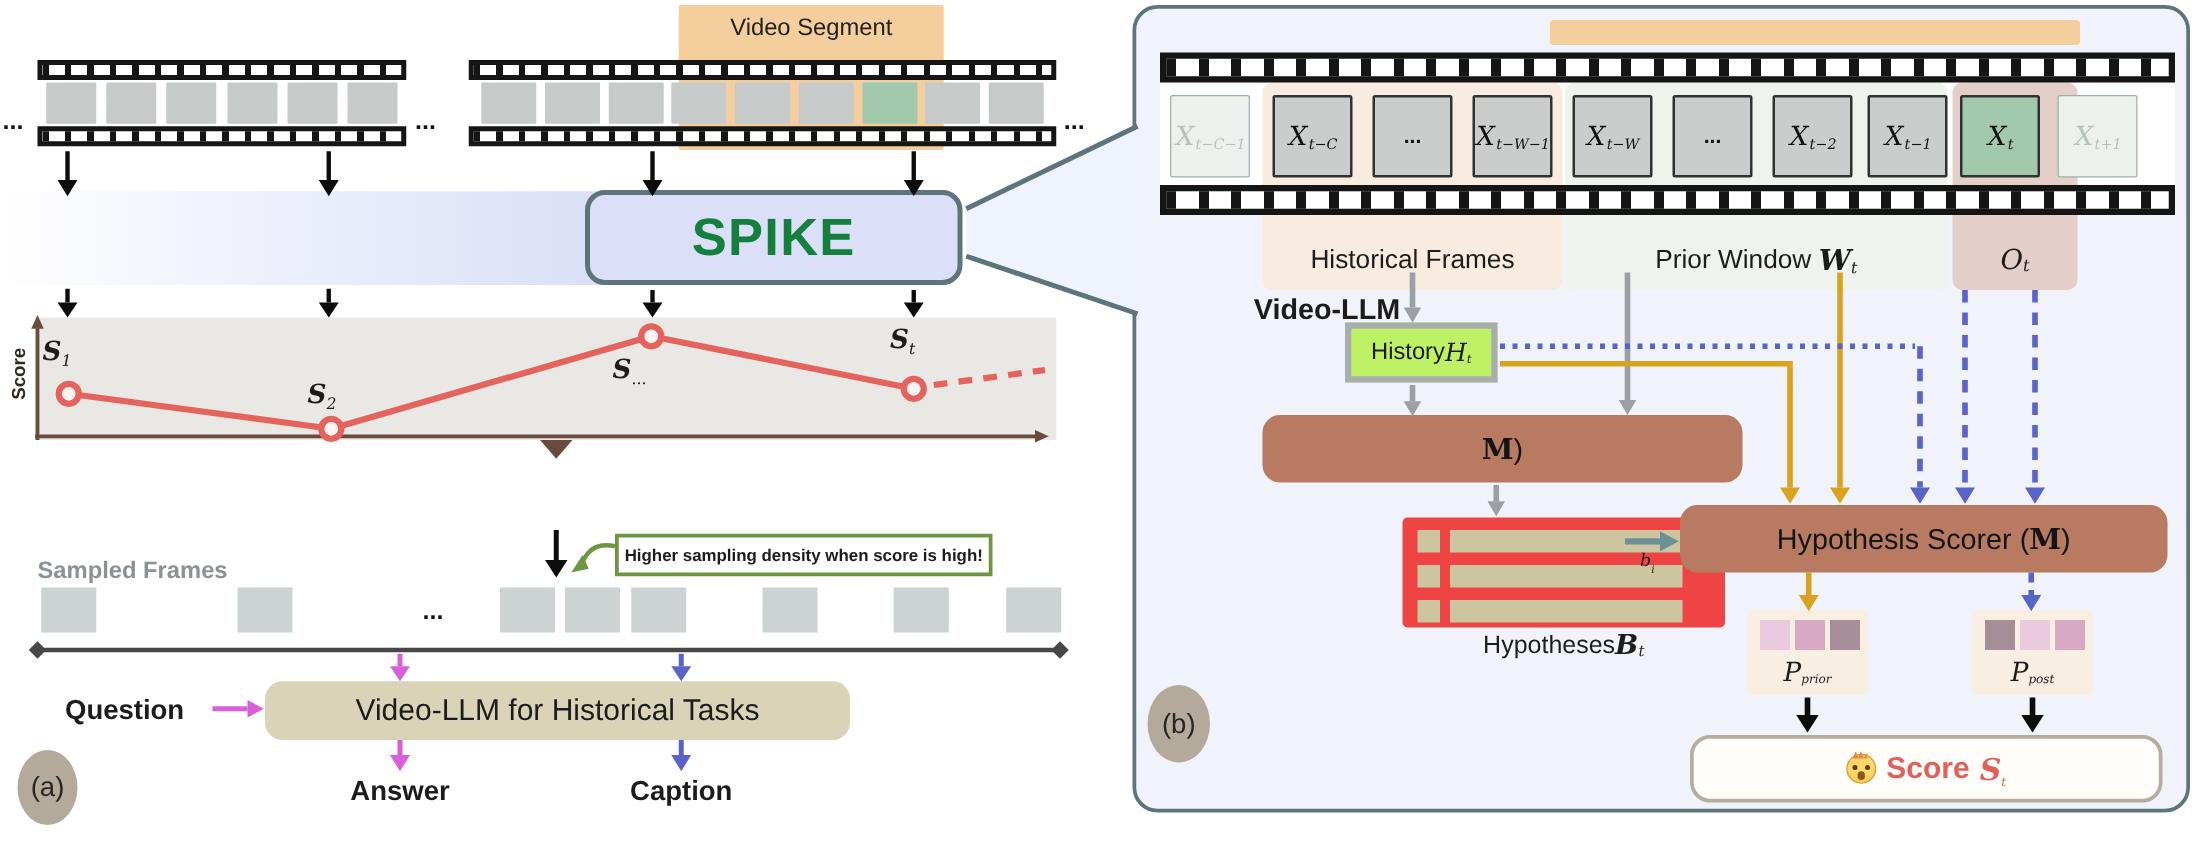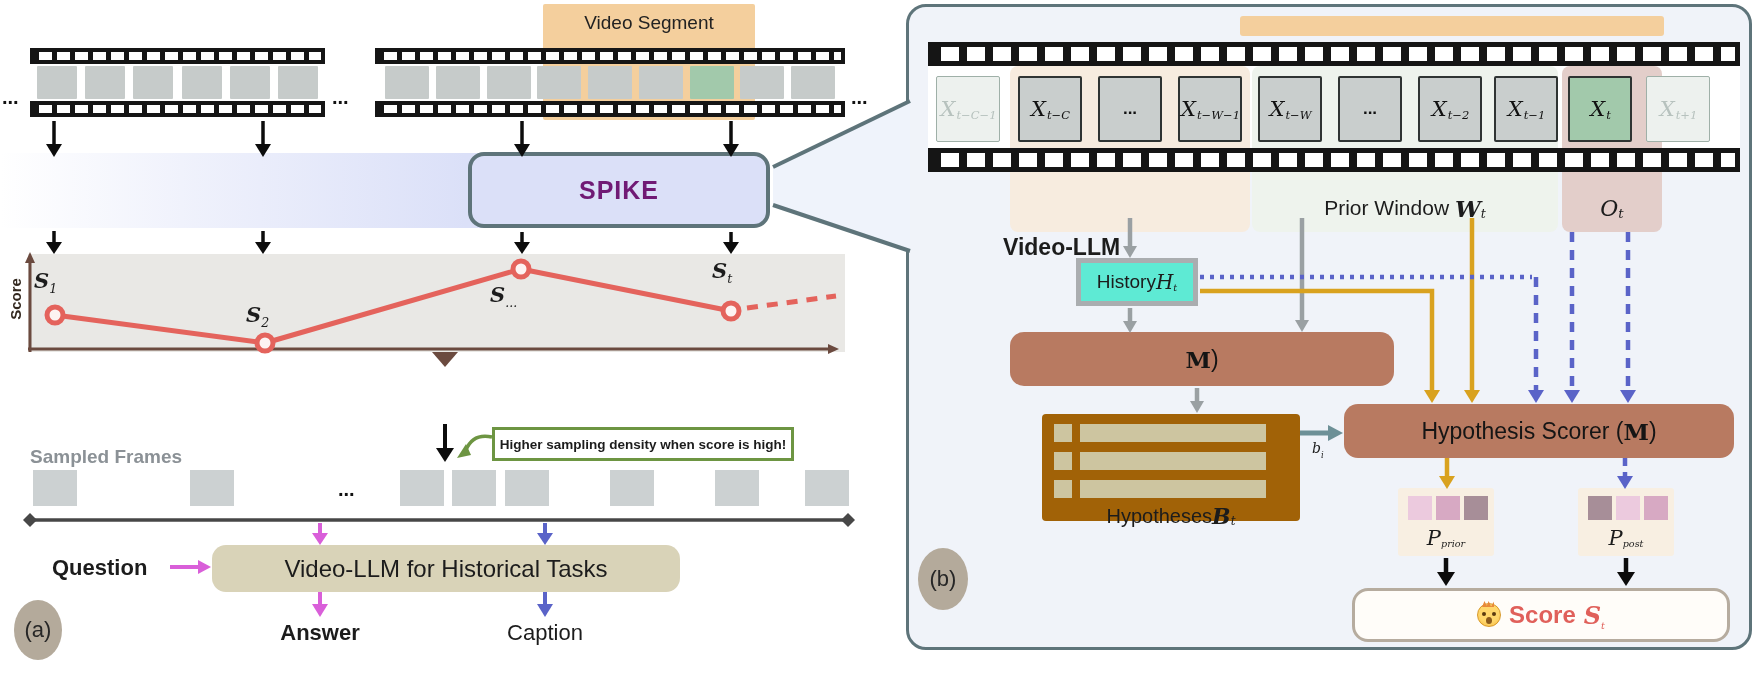--- a/index.html
+++ b/index.html
@@ -83,21 +83,21 @@
       <div class="fr-a" style="width:44px"></div>
       <div class="fr-a" style="width:44px"></div>
     </div>
     <div class="abs sprk-a" style="left:0;top:53px;width:470px;"></div>
   </div>
 
   <div class="abs dots" style="left:851px;top:86px;">...</div>
 
   <div class="abs" style="left:0;top:153px;width:490px;height:75px;background:linear-gradient(90deg,rgba(219,224,248,0) 0%,rgba(219,224,248,0.45) 40%,#dbe0f8 95%);"></div>
   <div class="abs ctr" style="left:468px;top:152px;width:302px;height:76px;background:#dbe0f8;border:4.5px solid #5e747a;border-radius:16px;">
-    <span style="font-size:25px;font-weight:700;color:#701a75;letter-spacing:1px;">SPIKE</span>
+    <span style="font-size:42px;font-weight:700;color:#15803d;letter-spacing:1px;">SPIKE</span>
   </div>
 
   <div class="abs" style="left:28px;top:254px;width:817px;height:98px;background:#e9e8e5;"></div>
   <div class="abs" style="left:-26px;top:290px;width:84px;height:18px;text-align:center;font-size:15px;font-weight:700;color:#33281f;transform:rotate(-90deg);">Score</div>
 
   <div class="abs" style="left:34px;top:268px;font-size:21px;">
     <span class="scriptv">S</span><span class="sb">1</span>
   </div>
   <div class="abs" style="left:246px;top:302px;font-size:21px;">
     <span class="scriptv">S</span><span class="sb">2</span>
@@ -123,21 +123,21 @@
   <div class="abs" style="left:505px;top:470px;width:44px;height:36px;background:#ccd1d2;"></div>
   <div class="abs" style="left:610px;top:470px;width:44px;height:36px;background:#ccd1d2;"></div>
   <div class="abs" style="left:715px;top:470px;width:44px;height:36px;background:#ccd1d2;"></div>
   <div class="abs" style="left:805px;top:470px;width:44px;height:36px;background:#ccd1d2;"></div>
 
   <div class="abs" style="left:52px;top:555px;font-size:22px;font-weight:700;">Question</div>
   <div class="abs ctr" style="left:212px;top:545px;width:468px;height:47px;background:#d9d3b8;border-radius:14px;">
     <span style="font-size:24px;">Video-LLM for Historical Tasks</span>
   </div>
   <div class="abs" style="left:270px;top:620px;width:100px;text-align:center;font-size:22px;font-weight:700;">Answer</div>
-  <div class="abs" style="left:495px;top:620px;width:100px;text-align:center;font-size:22px;font-weight:400;">Caption</div>
+  <div class="abs" style="left:495px;top:620px;width:100px;text-align:center;font-size:22px;font-weight:700;">Caption</div>
   <div class="abs ctr badge" style="left:14px;top:600px;width:48px;height:60px;">
       <span>(a)</span>
     </div>
 
   <div class="abs" style="left:906px;top:4px;width:846px;height:646px;background:#f0f3f9;border:3.5px solid #5e747a;border-radius:20px;"></div>
 
   <div class="abs" style="left:1240px;top:16px;width:424px;height:20px;background:#f4cf9d;border-radius:3px;"></div>
 
   <div class="abs" style="left:928px;top:66px;width:812px;height:82px;background:#fff;"></div>
   <div class="abs" style="left:1010px;top:66px;width:240px;height:166px;background:#f7ecdf;border-radius:8px;"></div>
@@ -179,41 +179,44 @@
       <span class="fs">t</span>
   </div>
   <div class="abs fr-b faded" style="left:1646px;top:76px;">
     <span class="fm">X</span>
       <span class="fs">t+1</span>
   </div>
 
   <div class="abs sprk-b" style="left:928px;top:42px;width:812px;"></div>
   <div class="abs sprk-b" style="left:928px;top:148px;width:812px;"></div>
 
+  <div class="abs ctr" style="left:1010px;top:192px;width:240px;height:32px;font-size:21px;">
+    <span>Historical Frames</span>
+  </div>
   <div class="abs ctr" style="left:1252px;top:192px;width:306px;height:32px;font-size:21px;">
     <span>Prior Window </span>&nbsp;<span class="scriptv" style="font-size:23px;">W</span><span class="sb">t</span>
   </div>
   <div class="abs ctr" style="left:1562px;top:192px;width:100px;height:32px;font-size:22px;">
     <span class="vb">O</span>
       <span class="sb">t</span>
   </div>
 
   <div class="abs" style="left:1003px;top:234px;width:118px;text-align:left;font-size:23px;font-weight:700;">Video-LLM</div>
-  <div class="abs ctr" style="left:1076px;top:258px;width:122px;height:48px;background:#5eead4;border:5px solid #aaadb0;">
+  <div class="abs ctr" style="left:1076px;top:258px;width:122px;height:48px;background:#bef264;border:5px solid #aaadb0;">
     <span style="font-size:19px;">History </span>
       <span class="vb" style="font-size:20px;">H</span>
       <span class="sb">t</span>
   </div>
 
   <div class="abs ctr brownbox" style="left:1010px;top:332px;width:384px;height:54px;">
       <span class="serifM">M</span>
       <span>)</span>
   </div>
 
-  <div class="abs" style="left:1042px;top:414px;width:258px;height:107px;background:#a16207;border-radius:4px;">
+  <div class="abs" style="left:1122px;top:414px;width:258px;height:88px;background:#ef4444;border-radius:4px;">
     <div class="abs" style="left:12px;top:10px;width:18px;height:18px;background:#cdc5a0;"></div>
     <div class="abs" style="left:38px;top:10px;width:186px;height:18px;background:#cdc5a0;"></div>
     <div class="abs" style="left:12px;top:38px;width:18px;height:18px;background:#cdc5a0;"></div>
     <div class="abs" style="left:38px;top:38px;width:186px;height:18px;background:#cdc5a0;"></div>
     <div class="abs" style="left:12px;top:66px;width:18px;height:18px;background:#cdc5a0;"></div>
     <div class="abs" style="left:38px;top:66px;width:186px;height:18px;background:#cdc5a0;"></div>
     <div class="abs ctr" style="left:0;top:88px;width:258px;height:28px;font-size:20px;">
       <span>Hypotheses </span>
         <span class="scriptv" style="font-size:22px;">B</span>
         <span class="sb">t</span>

